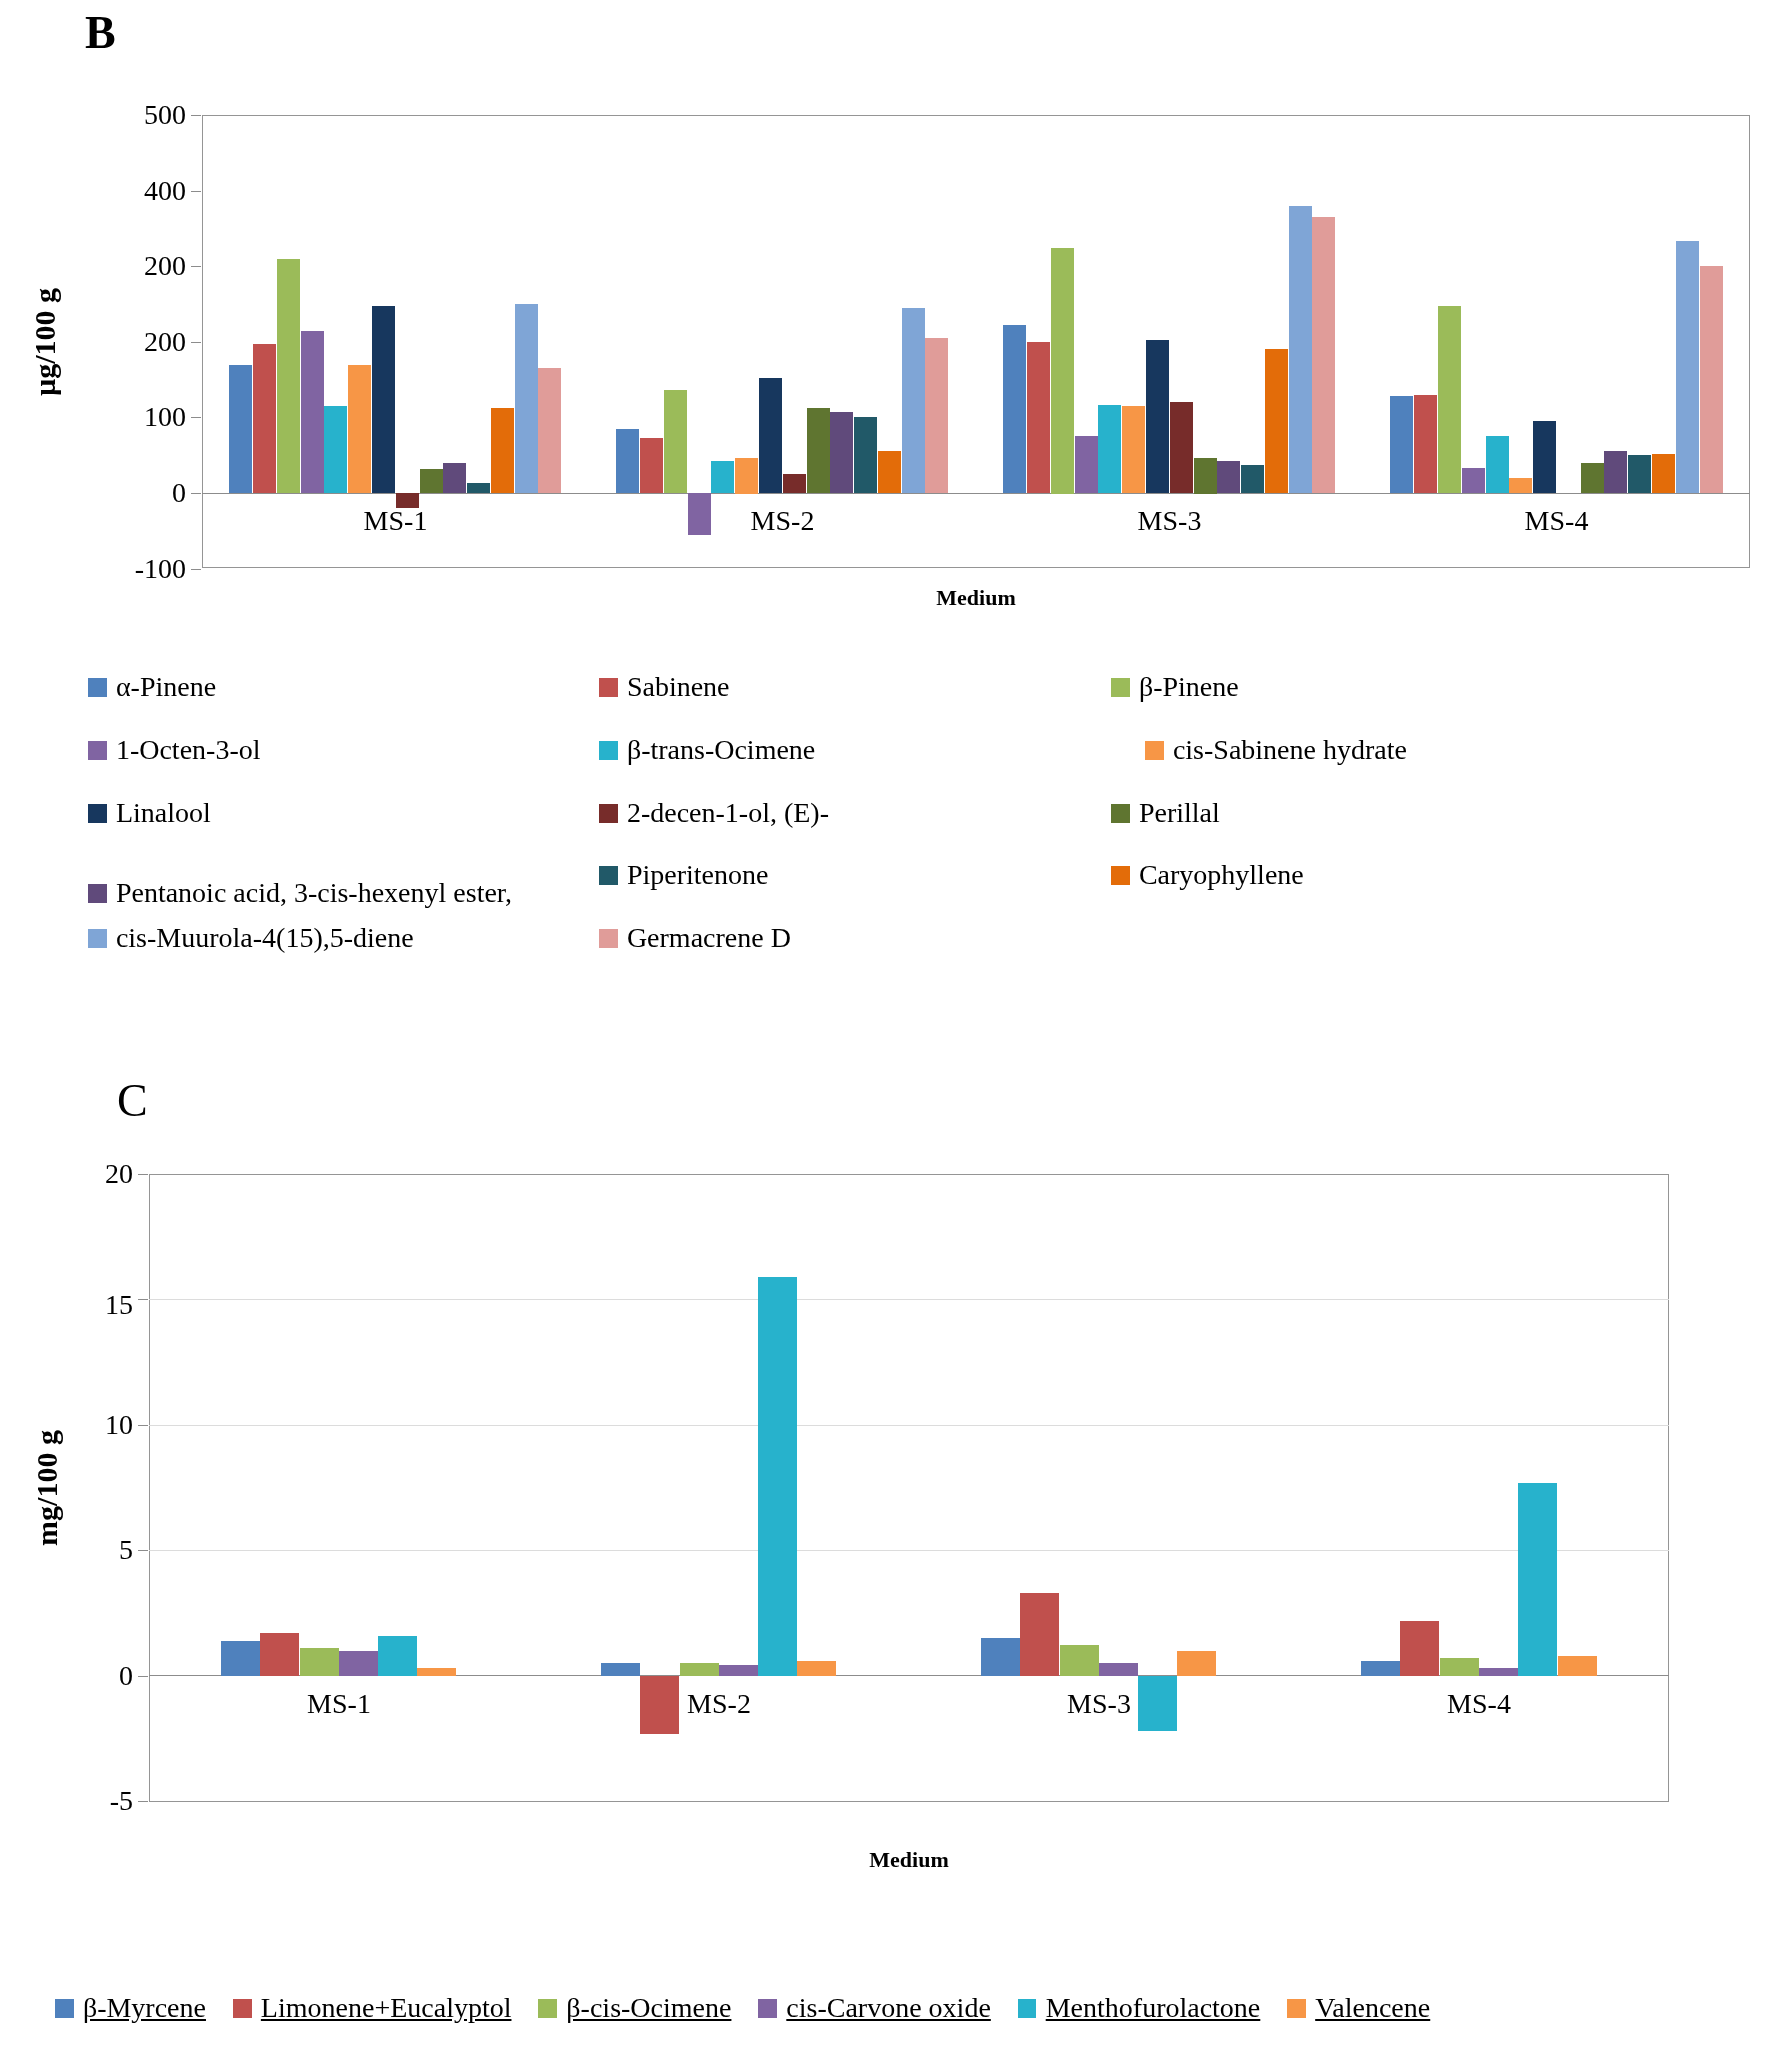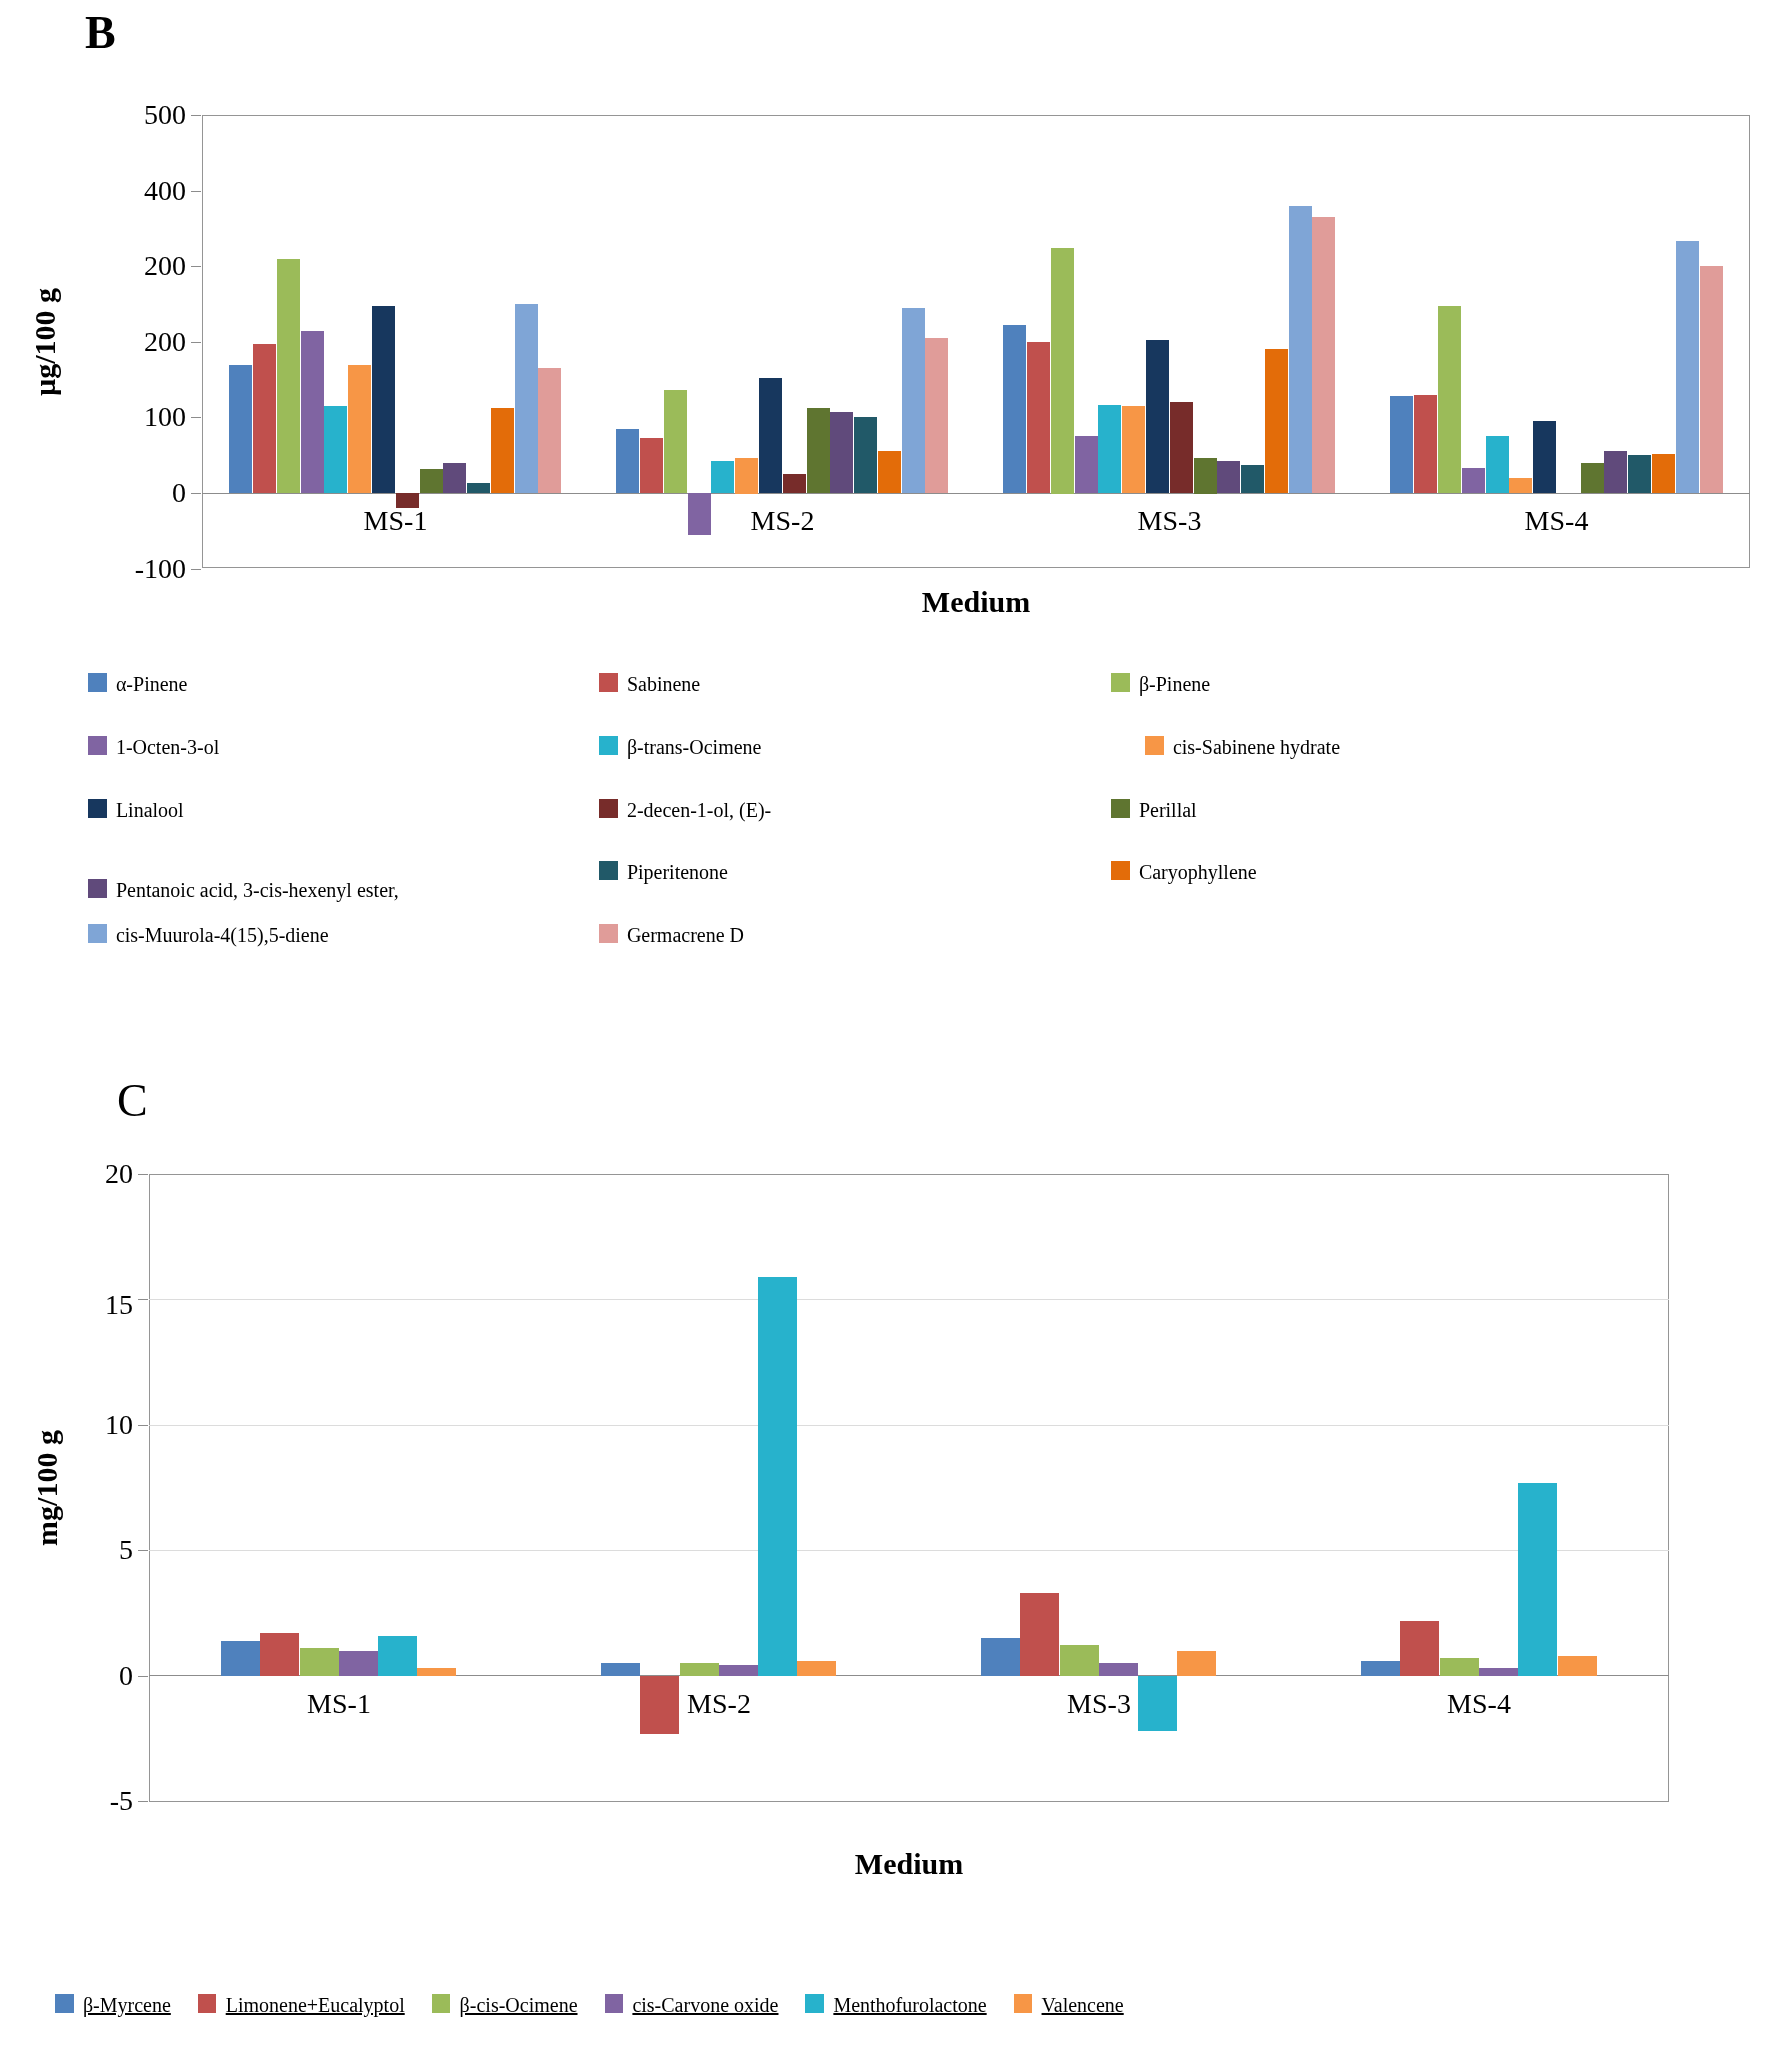--- a/index.html
+++ b/index.html
@@ -11,24 +11,24 @@
   .panel-label{position:absolute;font-size:46px;line-height:1;}
   #panelB{left:85px;top:10.2px;font-weight:bold;}
   #panelC{left:117px;top:32px;font-weight:normal;}
   .plot-box{position:absolute;border:1.4px solid #959595;background:#fff;box-sizing:border-box;}
   .gridline{position:absolute;height:0.9px;background:#dcdcdc;}
   .zeroline{position:absolute;height:1.4px;background:#8c8c8c;}
   .ytick-label{position:absolute;width:70px;text-align:right;font-size:28px;line-height:1;transform:translateY(-50%);}
   .ytick-mark{position:absolute;height:1.4px;width:10.2px;background:#8c8c8c;}
   .bar{position:absolute;}
   .cat-label{position:absolute;text-align:center;font-size:28px;line-height:1;}
-  .axis-title-x{position:absolute;text-align:center;font-size:30px;font-weight:bold;line-height:1;}
+  .axis-title-x{position:absolute;text-align:center;font-size:22px;font-weight:bold;line-height:1;}
   .axis-title-y{position:absolute;font-size:30px;font-weight:bold;line-height:1;transform:rotate(-90deg);transform-origin:center center;white-space:nowrap;text-align:center;}
   .legend{position:absolute;}
-  .legend-item{position:absolute;white-space:nowrap;font-size:20px;line-height:1;}
+  .legend-item{position:absolute;white-space:nowrap;font-size:28px;line-height:1;}
   .legend-item .swatch{display:inline-block;width:18.6px;height:18.6px;margin-right:9.3px;vertical-align:-0.9px;}
   .legend-row{position:absolute;display:flex;flex-direction:row;align-items:center;}
   .legend-row .legend-item{position:static;margin-right:27px;}
 </style>
 </head>
 <body>
 
 <div class="page">
 
   <div class="section" id="sectionB">

